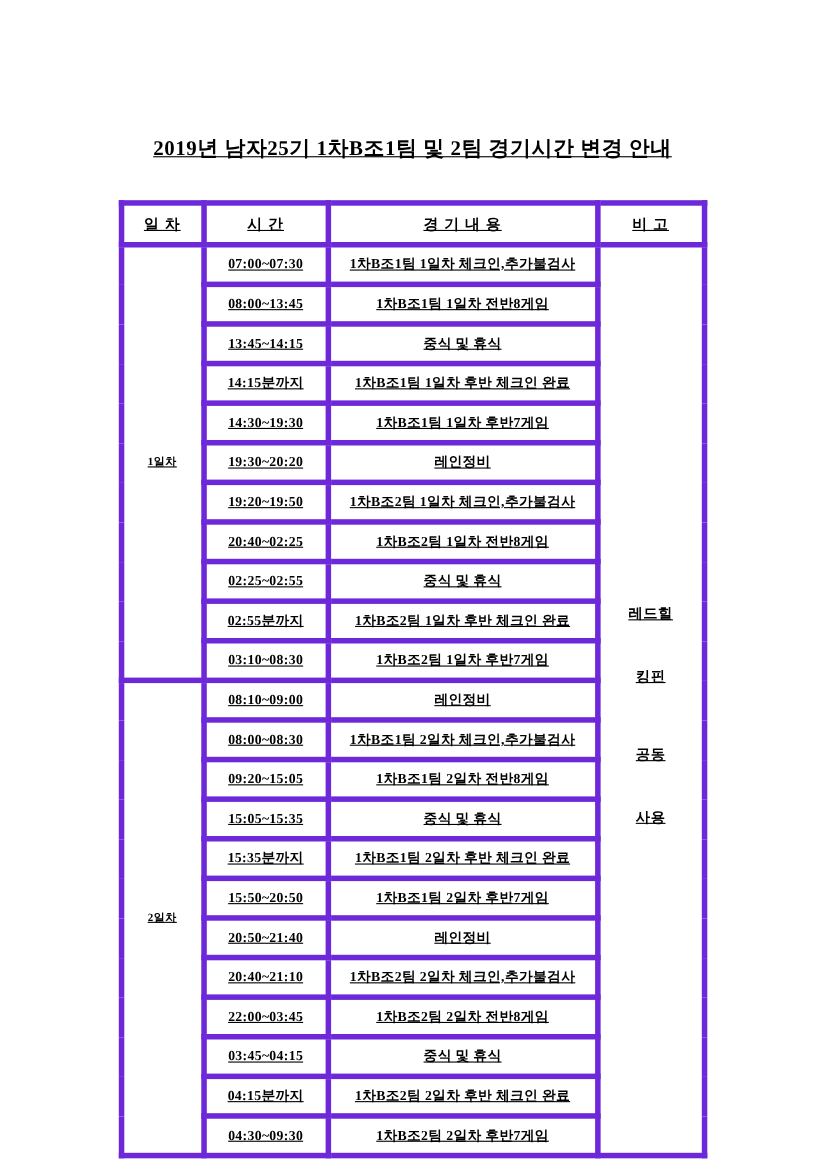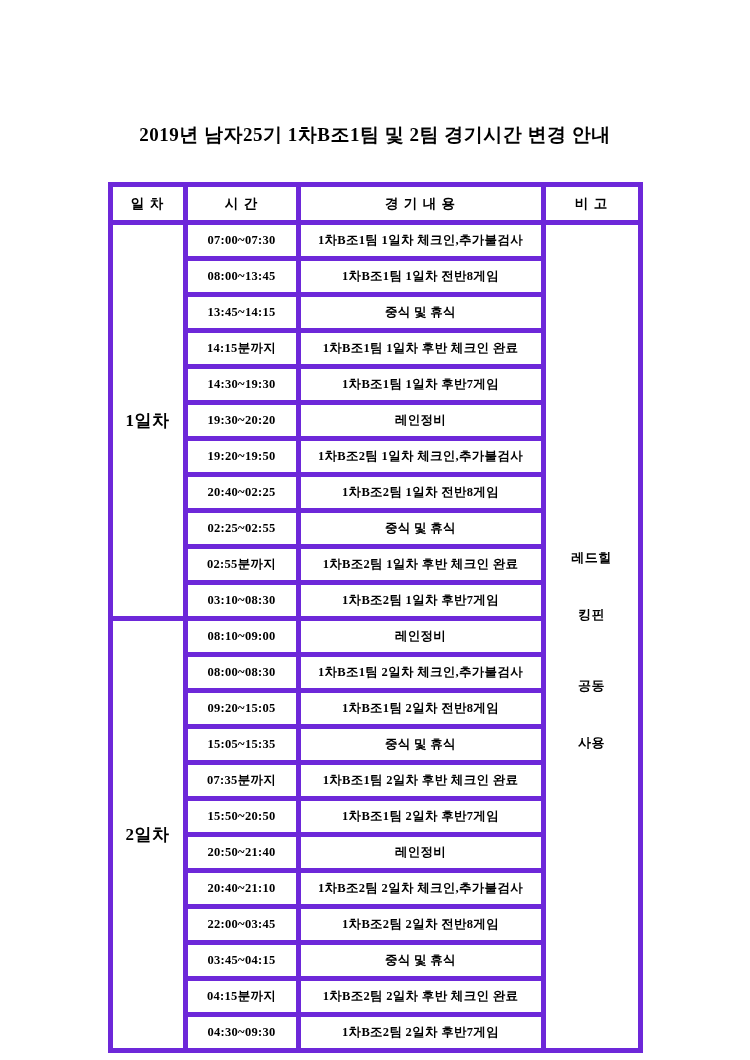--- a/index.html
+++ b/index.html
@@ -14,20 +14,21 @@
     color: #000000;
     position: relative;
     overflow: hidden;
   }
   .page {
     width: 750px;
     height: 861px;
     box-sizing: border-box;
     padding: 0;
     position: relative;
+    text-decoration: underline;
   }
   .doc-title {
     text-align: center;
     font-size: 19px;
     font-weight: bold;
     letter-spacing: 0.5px;
     margin: 0;
     padding-top: 122px;
     font-family: "Liberation Serif", "DejaVu Serif", serif;
   }
@@ -59,21 +60,21 @@
     line-height: 33px;
     font-size: 13.5px;
     letter-spacing: 1px;
   }
   col.c-day    { width: 75px; }
   col.c-time   { width: 113px; }
   col.c-content{ width: 245px; }
   col.c-note   { width: 97px; }
 
   td.day-cell {
-    font-size: 17px;
+    font-size: 10px;
     letter-spacing: 0.5px;
   }
   td.note-cell {
     font-size: 13px;
     line-height: 22px;
     white-space: normal;
     letter-spacing: 0.5px;
   }
   td.note-cell .note-line { display: block; margin-top: 26px; }
   td.note-cell .note-gap { display: block; height: 14px; }
@@ -169,21 +170,21 @@
         </tr>
         <tr>
           <td class="time-cell">09:20~15:05</td>
           <td class="content-cell">1차B조1팀 2일차 전반8게임</td>
         </tr>
         <tr>
           <td class="time-cell">15:05~15:35</td>
           <td class="content-cell">중식 및 휴식</td>
         </tr>
         <tr>
-          <td class="time-cell">07:35분까지</td>
+          <td class="time-cell">15:35분까지</td>
           <td class="content-cell">1차B조1팀 2일차 후반 체크인 완료</td>
         </tr>
         <tr>
           <td class="time-cell">15:50~20:50</td>
           <td class="content-cell">1차B조1팀 2일차 후반7게임</td>
         </tr>
         <tr>
           <td class="time-cell">20:50~21:40</td>
           <td class="content-cell">레인정비</td>
         </tr>

